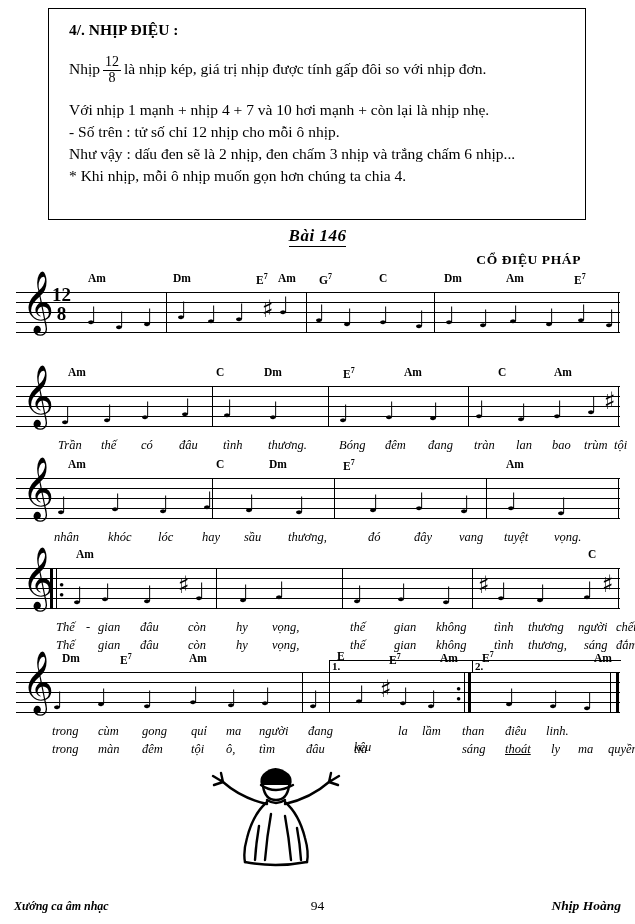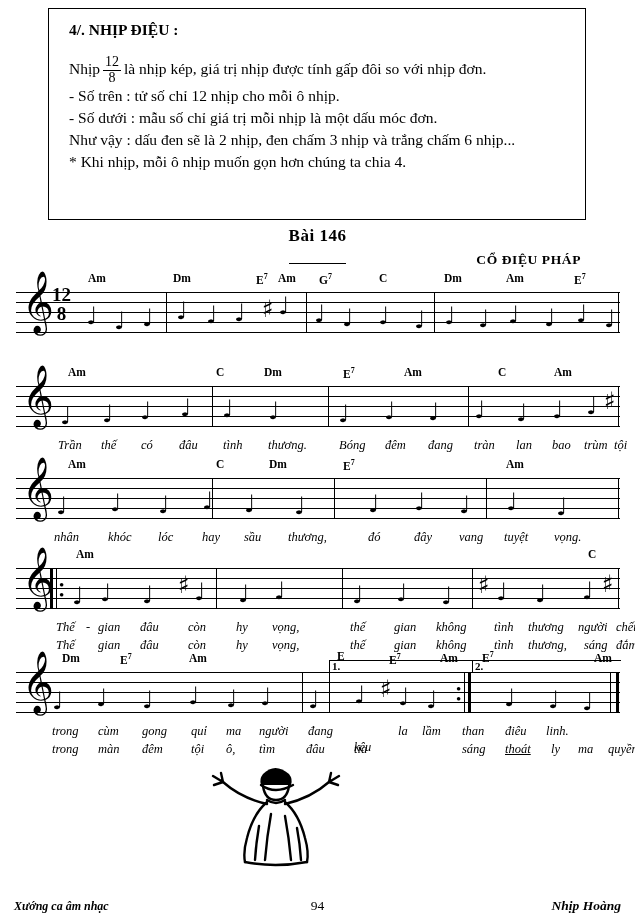--- a/index.html
+++ b/index.html
@@ -54,21 +54,21 @@
   
   .song-title {
     position: absolute;
     left: 0; right: 0;
     top: 226px;
     text-align: center;
     font-size: 17px;
     font-weight: bold;
     letter-spacing: .5px;
   }
-  .song-title span { border-bottom: 1.3px solid #000; padding-bottom: 18px; }
+  .song-title span { border-bottom: 1.3px solid #000; padding-bottom: 1px; font-style: italic; }
   .composer {
     position: absolute;
     right: 54px;
     top: 252px;
     font-size: 13.5px;
     font-weight: bold;
     letter-spacing: .6px;
   }
 
   
@@ -209,22 +209,22 @@
 </head>
 <body>
 
 <div class="theory-box">
   <div class="theory-title">4/. NHỊP ĐIỆU :</div>
 
   <div class="theory-line sp-top">
     <span>Nhịp</span><span class="frac"><span class="num">12</span><span class="den">8</span></span><span>là nhịp kép, giá trị nhịp được tính gấp đôi so với nhịp đơn.</span>
   </div>
 
+  <div class="theory-line sp-gap">Với nhịp 1 mạnh + nhịp 4 + 7 và 10 hơi mạnh + còn lại là nhịp nhẹ.</div>
   <div class="theory-line">- Số trên : tử số chỉ 12 nhịp cho mỗi ô nhịp.</div>
-  <div class="theory-line">- Số dưới : mẫu số chỉ giá trị mỗi nhịp là một dấu móc đơn.</div>
   <div class="theory-line">Như vậy : dấu đen sẽ là 2 nhịp, đen chấm 3 nhịp và trắng chấm 6 nhịp...</div>
   <div class="theory-line">* Khi nhịp, mỗi ô nhịp muốn gọn hơn chúng ta chia 4.</div>
 </div>
 
 <div class="song-title"><span>Bài 146</span></div>
 <div class="composer">CỔ ĐIỆU PHÁP</div>
 
 <div class="system" style="top:292px;">
   <div class="staff">
     <div class="ln"></div>

